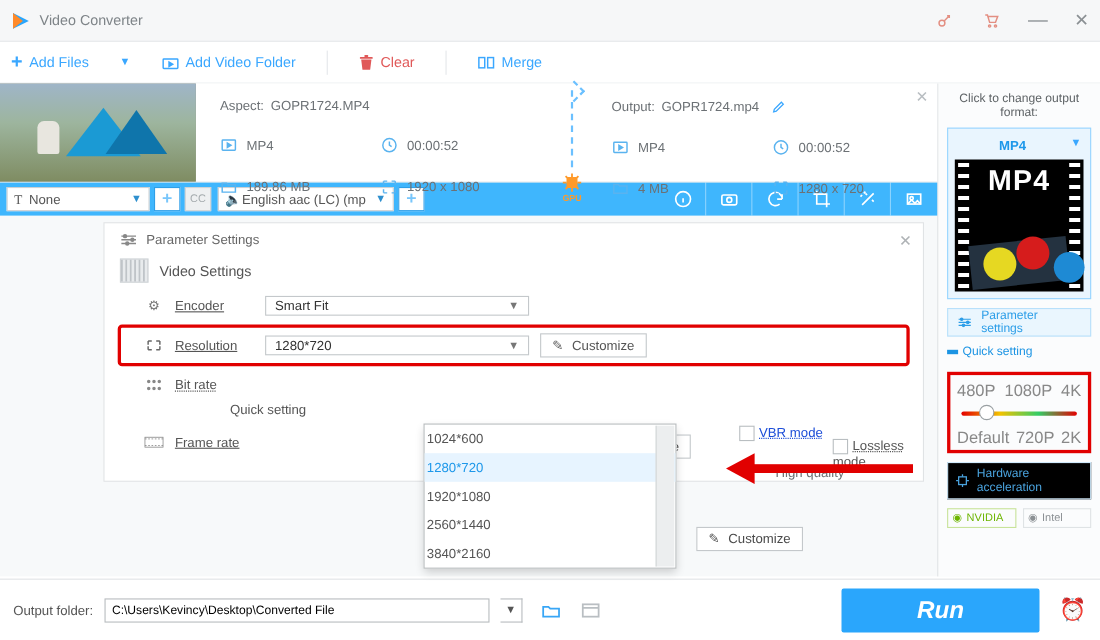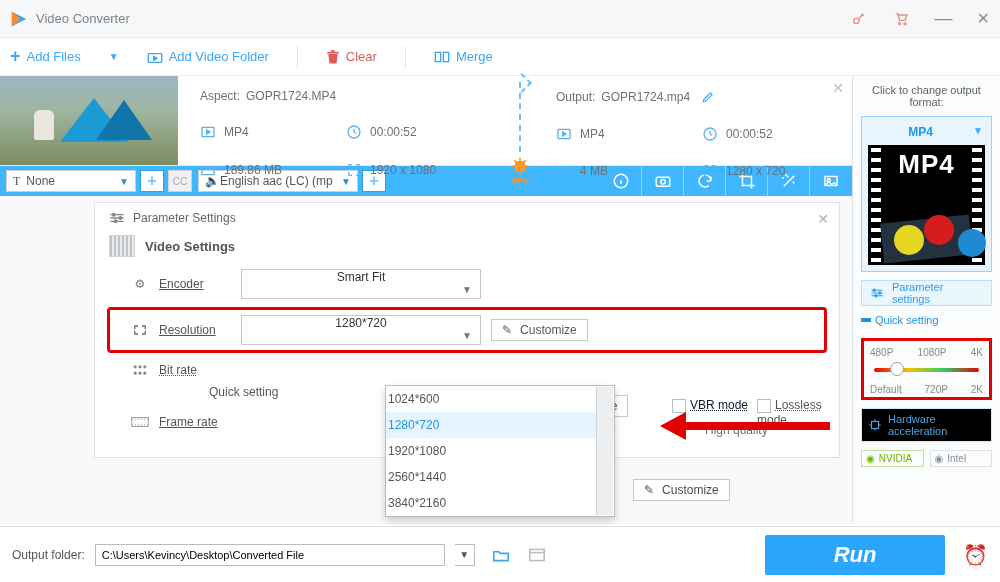--- a/index.html
+++ b/index.html
@@ -48,62 +48,62 @@
   .bluebar .muted-square { width:24px;height:22px;background:#eef0f1;color:#a5abae;border:1px solid #cfd3d5;display:flex;align-items:center;justify-content:center;margin-left:4px;font-size:10px;}
   .bluebar .audio-sel { width:160px; margin-left:6px;}
   .bluebar .gap { flex:1; }
   .bluebar .ico { width:42px; text-align:center; border-right:1px solid rgba(255,255,255,0.4); height:30px; display:flex;align-items:center;justify-content:center;}
   .bluebar .ico:last-child{border-right:none;}
 
   
   .panel { margin: 6px 12px 0 94px; background:#fff; border:1px solid #e0e3e5; padding: 8px 14px 16px 14px; position:relative; }
   .panel .pan-title { display:flex; align-items:center; gap:8px; color:#666; font-size:12px; margin-bottom:10px;}
   .panel .pan-close { position:absolute; right:10px; top:8px; color:#aeb2b5; cursor:pointer; font-size:14px;}
-  .section-title { display:flex; align-items:center; gap:10px; font-weight:bold; color:#555; font-size:13px; margin:4px 0 12px 0;}
+  .section-title { display:flex; align-items:center; gap:10px; font-weight:normal; color:#555; font-size:13px; margin:4px 0 12px 0;}
   .sect-icon { width:26px;height:22px; background:linear-gradient(90deg,#bfc4c8 2px, transparent 2px) 0 0/4px 100%,#e8ebed; border:1px solid #cfd3d6;}
   .form-row { display:flex; align-items:center; margin-bottom:10px; padding-left:20px;}
   .form-row .ficon { width:22px;height:18px; display:flex;align-items:center;justify-content:center; color:#777;margin-right:8px;}
   .form-row label { width:82px; color:#555;text-decoration:underline; }
-  .form-row .sel { height:30px; border:1px solid #c4c8cb; background:#fff; padding:0 8px; display:flex; align-items:center; font-size:12px; color:#333;flex-direction:column;}
+  .form-row .sel { height:18px; border:1px solid #c4c8cb; background:#fff; padding:0 8px; display:flex; align-items:center; font-size:12px; color:#333;}
   .form-row .sel .caret{margin-left:auto;color:#777;font-size:10px;}
   .form-row .cust { height:22px; border:1px solid #c4c8cb; background:#fff; padding:0 10px; display:flex; align-items:center; gap:8px; color:#555; font-size:12px;}
   .red-box { outline:3px solid #e10000; outline-offset:-1px; border-radius:2px; }
   .resolution-row { padding: 6px 6px 6px 20px; }
 
   
   .dropdown { position:absolute; left:290px; top:182px; width:230px; background:#fff; border:1px solid #b8bcbe; z-index:6; box-shadow:0 4px 8px rgba(0,0,0,.18);}
   .dropdown .opt { padding:6px 2px; font-size:12px; color:#555; cursor:pointer;}
   .dropdown .opt.sel { background:#e7f4ff; color:#1e98ea; }
   .dropdown::after{content:"";position:absolute;right:1px;top:1px;bottom:1px;width:16px;background:#eceeef;border-left:1px solid #d3d6d8;}
 
   .hq-label { position:absolute; left:610px; top:220px; font-size:12px; color:#6b6f72;}
   .cust2 { position:absolute; left:496px; top:192px; display:flex;align-items:center;gap:8px;height:22px;border:1px solid #c4c8cb;padding:0 10px;}
   .cust3 { position:absolute; left:538px; top:276px; display:flex;align-items:center;gap:8px;height:22px;border:1px solid #c4c8cb;padding:0 10px; background:#fff;}
   .chk { width:14px;height:14px;border:1px solid #b9bec1;display:inline-block;margin-right:4px;vertical-align:middle;}
   .lossless { position:absolute; left:662px; top:195px; font-size:12px; color:#555;text-decoration:underline dotted;}
-  .vbr { position:absolute; left:577px; top:195px; font-size:12px; color:#0f172a;text-decoration:underline dotted;}
+  .vbr { position:absolute; left:577px; top:183px; font-size:12px; color:#1d4ed8;text-decoration:underline dotted;}
 
   
   .right .block-title{font-size:11px;color:#5e6366;}
   .format-box { border:1px solid #97d4ff; background:#e9f5fe; padding:6px; text-align:center;}
   .format-box .fmt-head { background:#e9f5fe; color:#1e98ea; font-weight:bold; padding:2px 0 6px;}
   .format-box .fmt-head .car { float:right; color:#3aa7ff; font-size:10px; margin-right:2px;}
   .format-img { width:100%; height:120px; background:#000; position:relative; display:flex;align-items:center;justify-content:center; color:#fff;}
   .format-img .txt{position:absolute;top:4px;left:0;right:0;text-align:center;font-size:26px;font-weight:bold;letter-spacing:1px;}
   .format-img .film{position:absolute;left:3px;top:3px;bottom:3px;width:10px;background:repeating-linear-gradient(180deg,#fff 0 4px,#000 4px 10px);}
   .format-img .film.r{left:auto;right:3px;}
   .format-img .strip{position:absolute;bottom:6px;left:14px;right:14px;height:40px;background:#243240;transform:rotate(-6deg);}
   .format-img .ball{position:absolute;border-radius:50%;}
   .param-btn { border:1px solid #b8e0fb; background:#eaf6fe; color:#2d9ee8; height:26px; display:flex;align-items:center;gap:8px;padding:0 8px;font-size:11px;}
   .qs { border:3px solid #e10000; padding:6px 6px 2px 6px;}
   .qs-head { color:#1c94e3;font-size:11px; margin-bottom:4px; display:flex;align-items:center;gap:4px;}
   .qs-slider{position:relative;height:26px;}
   .qs-slider .bar{position:absolute;left:4px;right:4px;top:10px;height:4px;background:linear-gradient(90deg,#e40000,#f2c200,#33cc66,#e40000);border-radius:2px;}
   .qs-slider .knob{position:absolute;top:4px;left:20px;width:14px;height:14px;border:1px solid #9aa0a3;border-radius:50%;background:#fff;}
-  .qs-labels{display:flex;justify-content:space-between;font-size:10px;color:#888;}
+  .qs-labels{display:flex;justify-content:space-between;font-size:15px;color:#888;}
   .hw { border:1px solid #cfe9fb;background:#000000;color:#4aa3de;padding:4px 6px;font-size:11px;display:flex;align-items:center;gap:6px;}
   .badges { display:flex; gap:6px; }
   .badge { flex:1;border:1px solid #dfe3e5;padding:2px 4px;font-size:10px;display:flex;align-items:center;gap:4px;color:#8b9094;}
   .badge.nv{color:#6db500;border-color:#c8e39a;}
 
   .arrow { position:absolute; left:660px; top:338px; width:170px; height:24px; z-index:5;}
   .arrow .shaft{position:absolute;left:24px;right:0;top:8px;height:8px;background:#e10000;}
   .arrow .head{position:absolute;left:0;top:-2px;width:0;height:0;border-top:14px solid transparent;border-bottom:14px solid transparent;border-right:26px solid #e10000;}
 
   

